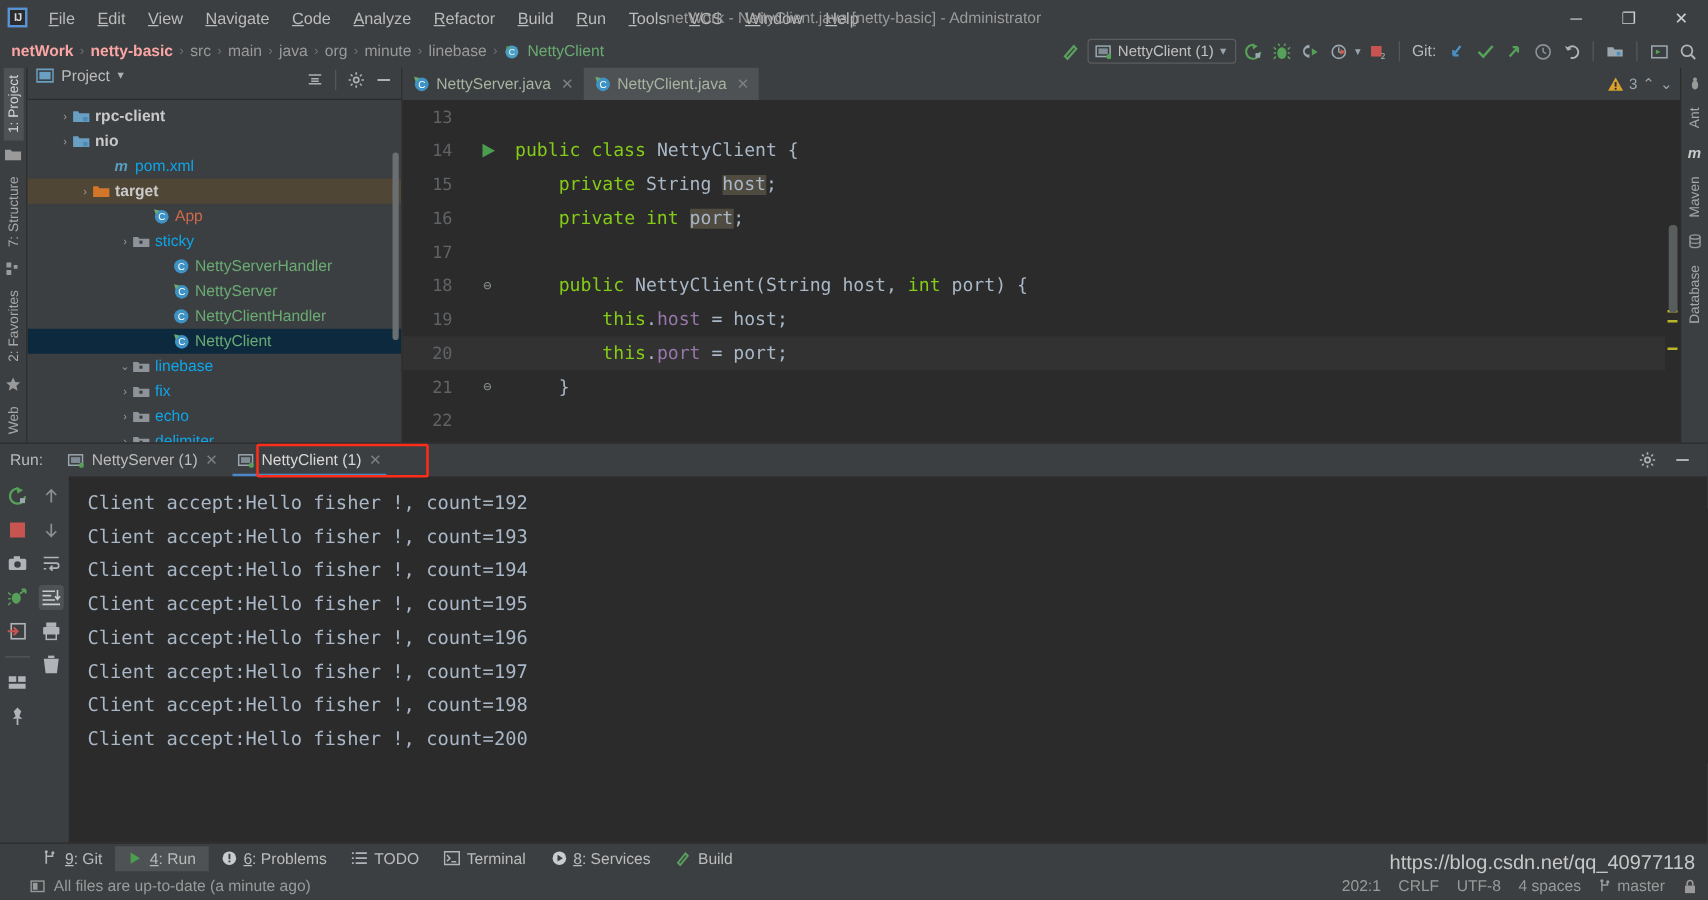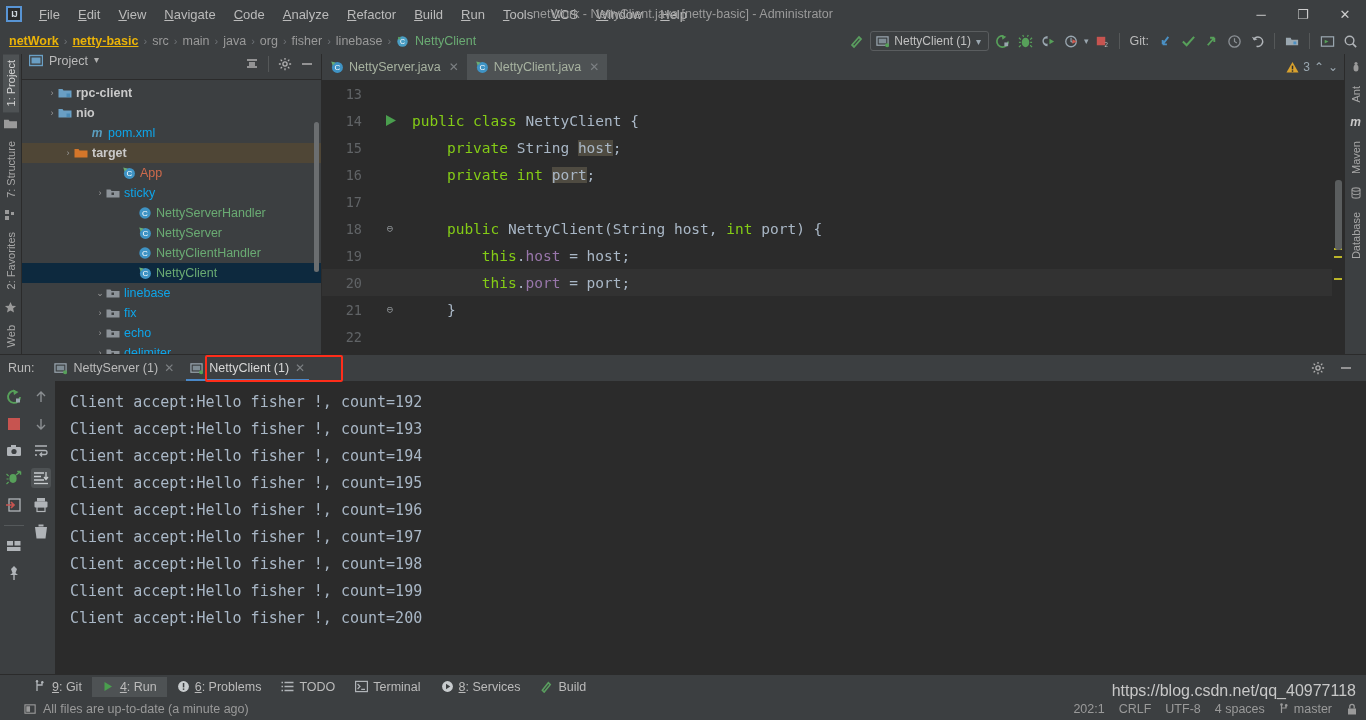--- a/index.html
+++ b/index.html
@@ -34,21 +34,21 @@
   }
   .win-buttons { position: absolute; right: 0; top: 0; height: 28px; display: flex; align-items: center; }
   .win-btn { width: 42px; height: 28px; display: flex; align-items: center; justify-content: center; color: #cdcdcd; font-size: 13px; }
 
   
   .navbar {
     height: 26px; background: #3c3f41; display: flex; align-items: center;
     padding-left: 6px; flex: 0 0 26px; position: relative;
   }
   .crumb { color: #a9b7c6; font-size: 12.5px; padding: 0 3px; }
-  .crumb.bold { font-weight: bold; color: #eab308; text-decoration: underline; }
+  .crumb.bold { font-weight: bold; color: #fca5a5; }
   .crumb.dim { color: #9a9a9a; }
   .crumb-sep { color: #6e7276; padding: 0 2px; font-size: 11px; }
   .crumb.green { color: #6aab73; }
   .navbar-right { margin-left: auto; display: flex; align-items: center; gap: 3px; padding-right: 6px; }
 
   .runcfg {
     display: flex; align-items: center; gap: 5px;
     border: 1px solid #5a5d5f; border-radius: 3px; padding: 1px 7px 1px 5px;
     height: 20px; color: #c0c0c0; font-size: 12px;
   }
@@ -234,21 +234,21 @@
         <span class="crumb bold">netty-basic</span>
         <span class="crumb-sep">›</span>
         <span class="crumb dim">src</span>
         <span class="crumb-sep">›</span>
         <span class="crumb dim">main</span>
         <span class="crumb-sep">›</span>
         <span class="crumb dim">java</span>
         <span class="crumb-sep">›</span>
         <span class="crumb dim">org</span>
         <span class="crumb-sep">›</span>
-        <span class="crumb dim">fisher</span>
+        <span class="crumb dim">minute</span>
         <span class="crumb-sep">›</span>
         <span class="crumb dim">linebase</span>
         <span class="crumb-sep">›</span>
         <span style="margin: 0px 3px; display: inline-flex;">
           <svg width="13" height="13" viewBox="0 0 14 14">
             <circle cx="7" cy="7" r="5.6" fill="#4a9ec4"></circle>
             <text x="7" y="10" font-size="7.5" fill="#fff" text-anchor="middle" font-family="sans-serif">C</text>
             <path d="M2 2 L5.5 3 L3 5.5 Z" fill="#57a05a"></path>
           </svg>
         </span>
@@ -829,21 +829,20 @@
         </div>
       </div>
       <div class="console" id="console">
           <div class="cline">Client accept:Hello fisher !, count=192</div>
           <div class="cline">Client accept:Hello fisher !, count=193</div>
           <div class="cline">Client accept:Hello fisher !, count=194</div>
           <div class="cline">Client accept:Hello fisher !, count=195</div>
           <div class="cline">Client accept:Hello fisher !, count=196</div>
           <div class="cline">Client accept:Hello fisher !, count=197</div>
           <div class="cline">Client accept:Hello fisher !, count=198</div>
-          <div class="cline">Client accept:Hello fisher !, count=199</div>
           <div class="cline">Client accept:Hello fisher !, count=200</div>
         </div>
     </div>
   </div>
 
   <div class="statusbar">
     <div id="statusitems" style="display:flex;align-items:center;">
         <div class="sb-item">
           <span style="display: inline-flex;">
             <svg width="13" height="13" viewBox="0 0 13 13">

